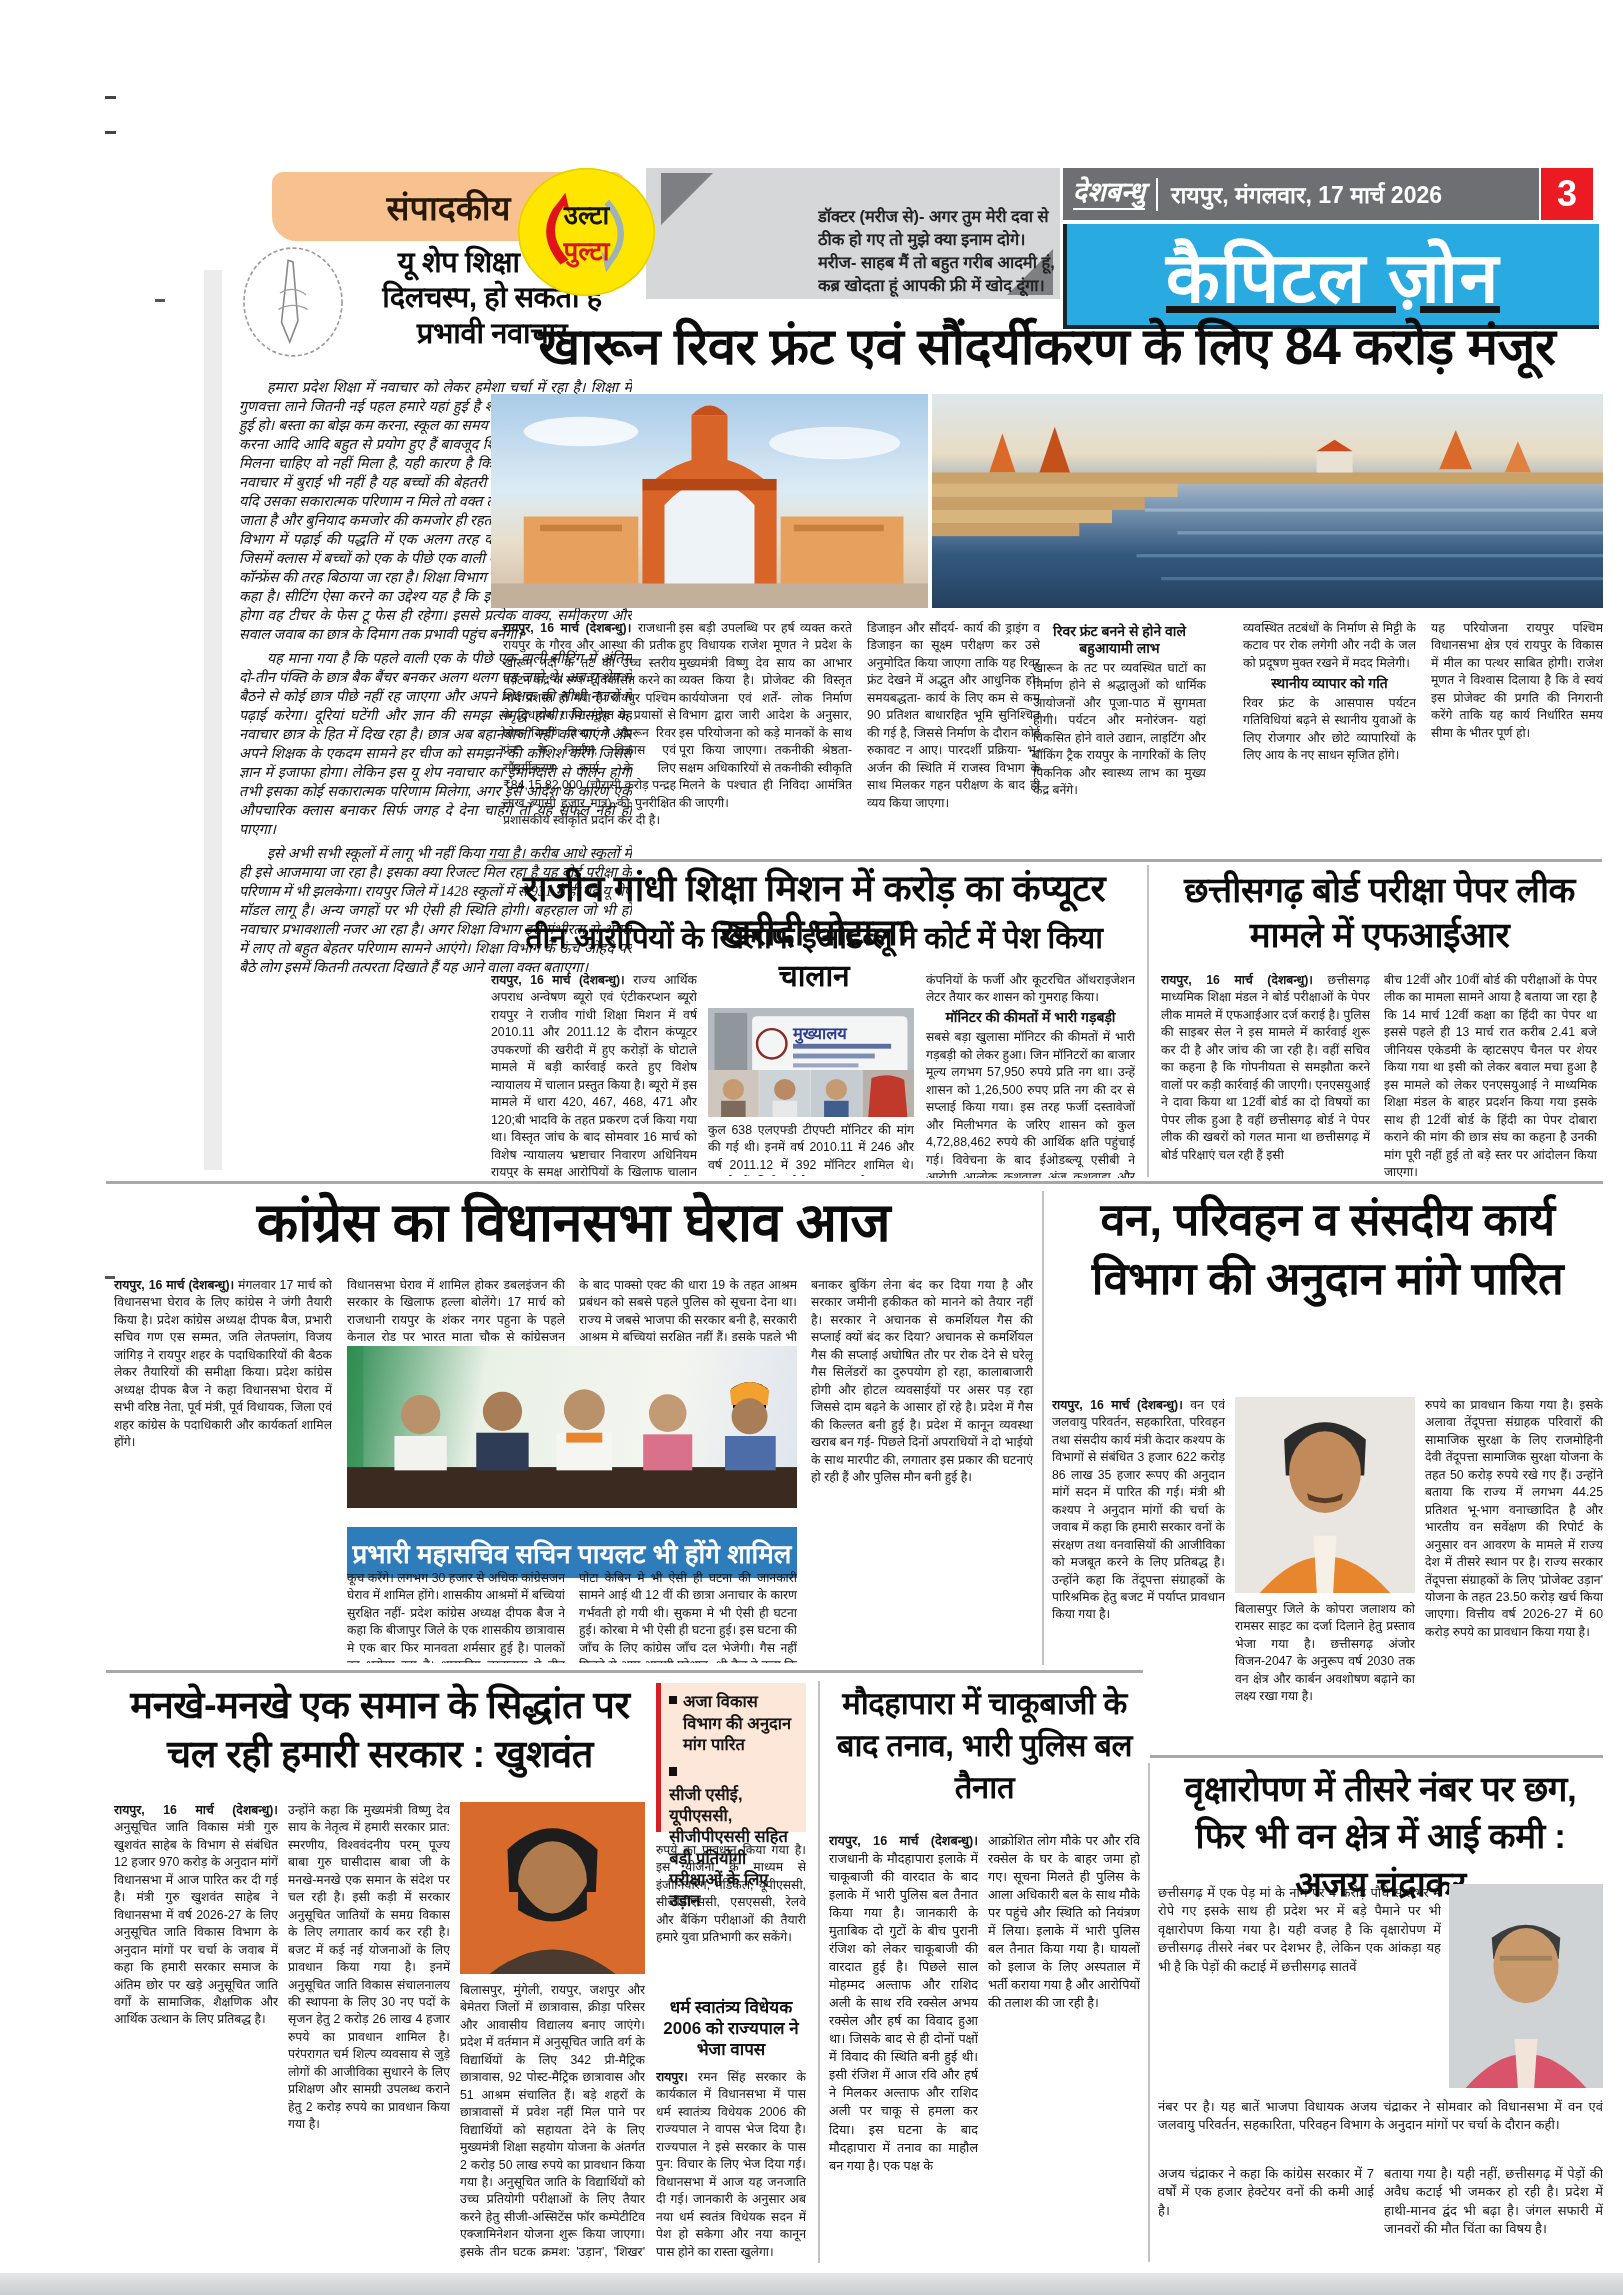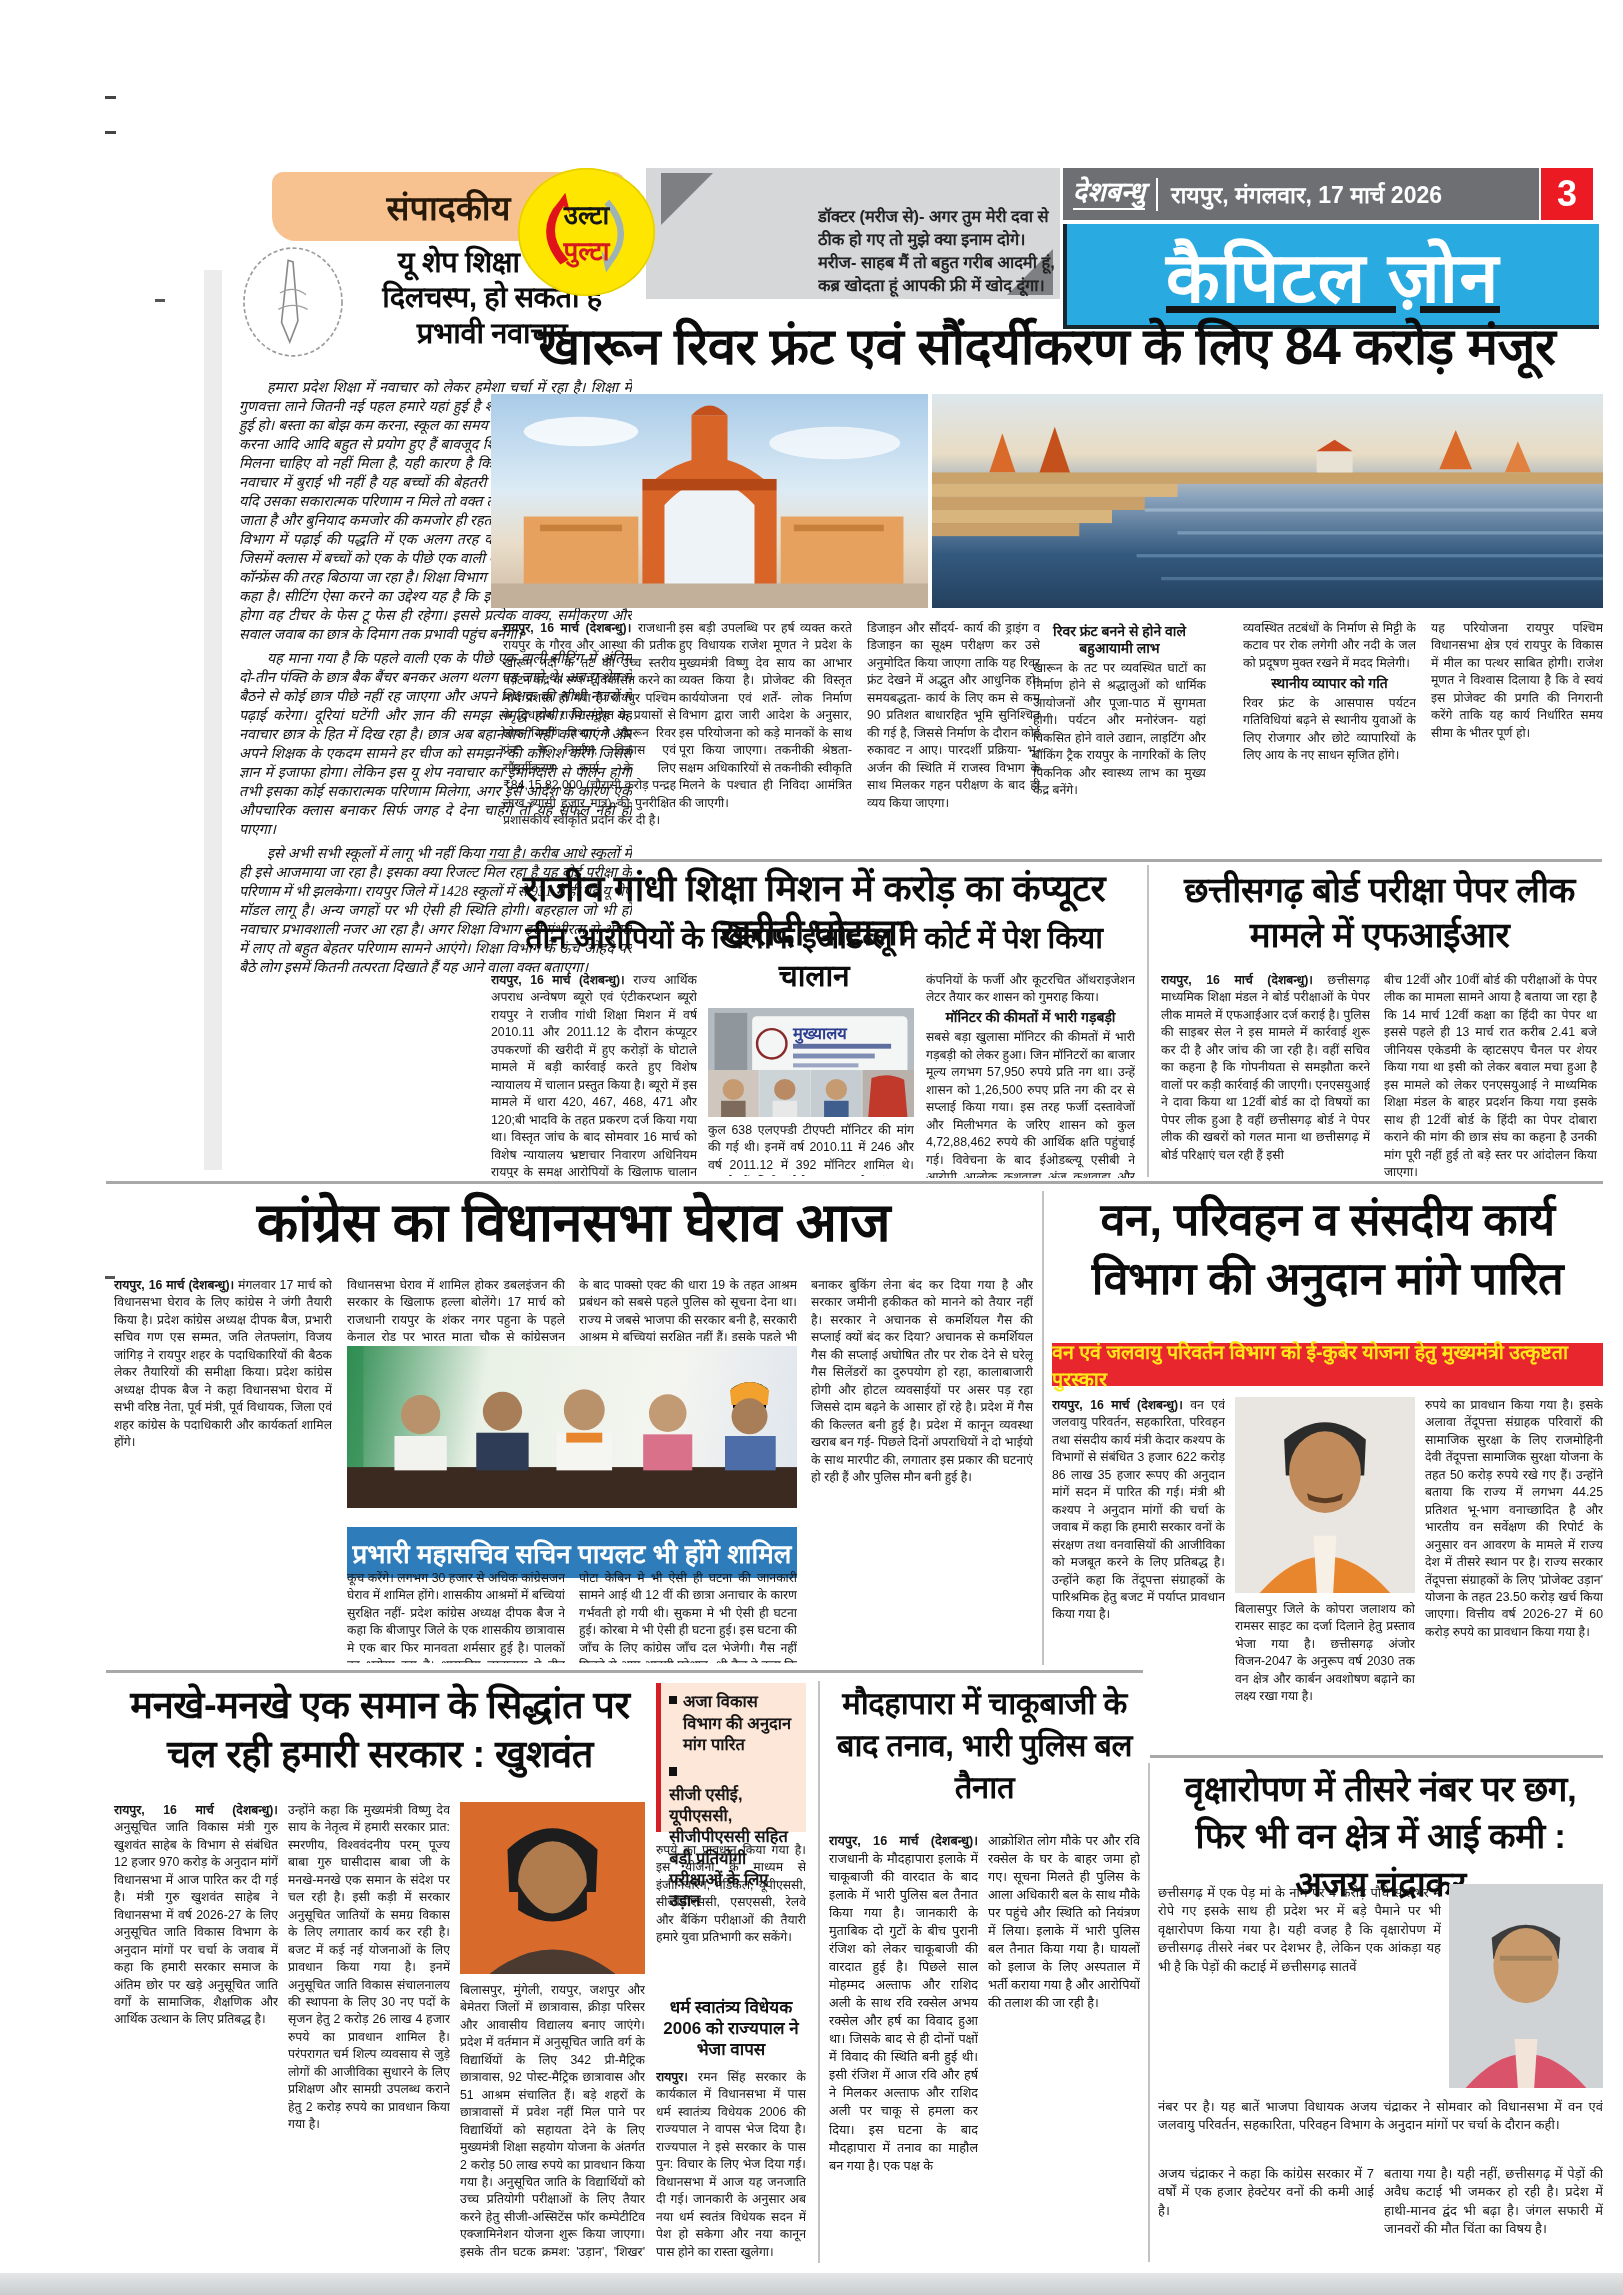--- a/index.html
+++ b/index.html
@@ -228,23 +228,20 @@
   </div>
   <div class="banner-blue" style="left:347px;top:1511px;width:450px;height:51px;background:#2e7cba;margin-top:16px;">
     <span>प्रभारी महासचिव सचिन पायलट भी होंगे शामिल</span>
   </div>
   <div class="col" style="left:347px;top:1570px;width:218px;height:93px;">कूच करेंगे। लगभग 30 हजार से अधिक कांग्रेसजन घेराव में शामिल होंगे। शासकीय आश्रमों में बच्चियां सुरक्षित नहीं- प्रदेश कांग्रेस अध्यक्ष दीपक बैज ने कहा कि बीजापुर जिले के एक शासकीय छात्रावास मे एक बार फिर मानवता शर्मसार हुई है। पालकों का भरोसा टुटा है। शासकीय छात्रावास मे तीन मासूम बच्चियों के साथ दुराचार हुआ है। बच्चिया गर्भवती हो गयी है। आश्रम प्रबंधन ने मामले को छुपाने के लिए इन पीड़ित बालिकाओं को आश्रम से निकाल कर घर भेज दिया। जबकि ऐसी घटना की जानकारी मिलने</div>
   <div class="col" style="left:579px;top:1570px;width:218px;height:93px;">पोटा केबिन मे भी ऐसी ही घटना की जानकारी सामने आई थी 12 वीं की छात्रा अनाचार के कारण गर्भवती हो गयी थी। सुकमा मे भी ऐसी ही घटना हुई। कोरबा मे भी ऐसी ही घटना हुई। इस घटना की जाँच के लिए कांग्रेस जाँच दल भेजेगी। गैस नहीं मिलने से आम आदमी परेशान- श्री बैज ने कहा कि प्रदेश के सभी जिलों में गैस की किल्लत शुरू हो गयी है। आम आदमी परेशान हो रहा है। गैस एजेंसियों के सामने लंबी-लंबी कतारें लगी हु‍ई है। गैस कंपनियों के बुकिंग नंबर लगभग बंद सर्वर का बहाना</div>
 
   <div class="vrule" style="left:1042px;top:1191px;width:1.6px;height:474px;"></div>
 
   <div class="headline" style="left:1052px;top:1191px;width:551px;height:141px;font-size:45px;line-height:1.3;">वन, परिवहन व संसदीय कार्य विभाग की अनुदान मांगे पारित</div>
-  <div class="banner-red" style="left:1052px;top:1343px;width:551px;height:43px;background:#e8262d;">
-    <span style="color:#ffe818;font-size:19.6px;font-weight:800;">वन एवं जलवायु परिवर्तन विभाग को ई-कुबेर योजना हेतु मुख्यमंत्री उत्कृष्टता पुरस्कार</span>
-  </div>
   <div class="col" style="left:1052px;top:1397px;width:173px;height:352px;">
     <span class="dl">रायपुर, 16 मार्च (देशबन्धु)।</span>
     <span>वन एवं जलवायु परिवर्तन, सहकारिता, परिवहन तथा संसदीय कार्य मंत्री केदार कश्यप के विभागों से संबंधित 3 हजार 622 करोड़ 86 लाख 35 हजार रूपए की अनुदान मांगें सदन में पारित की गई। मंत्री श्री कश्यप ने अनुदान मांगों की चर्चा के जवाब में कहा कि हमारी सरकार वनों के संरक्षण तथा वनवासियों की आजीविका को मजबूत करने के लिए प्रतिबद्ध है। उन्होंने कहा कि तेंदूपत्ता संग्राहकों के पारिश्रमिक हेतु बजट में पर्याप्त प्रावधान किया गया है।</span>
   </div>
   <div class="photo" style="left:1235px;top:1397px;width:180px;height:196px;background:#e9e6e1;">
     <svg width="180" height="196" viewBox="0 0 220 240">
       <rect width="220" height="240" fill="#e9e6e1"></rect>
       <path d="M60 52 Q110 10 160 52 L158 96 L62 96 Z" fill="#2b2b2b"></path>
       <ellipse cx="110" cy="92" rx="44" ry="50" fill="#c08a5a"></ellipse>
       <path d="M88 118 Q110 130 132 118 L130 126 Q110 134 90 126 Z" fill="#5a3a22"></path>

